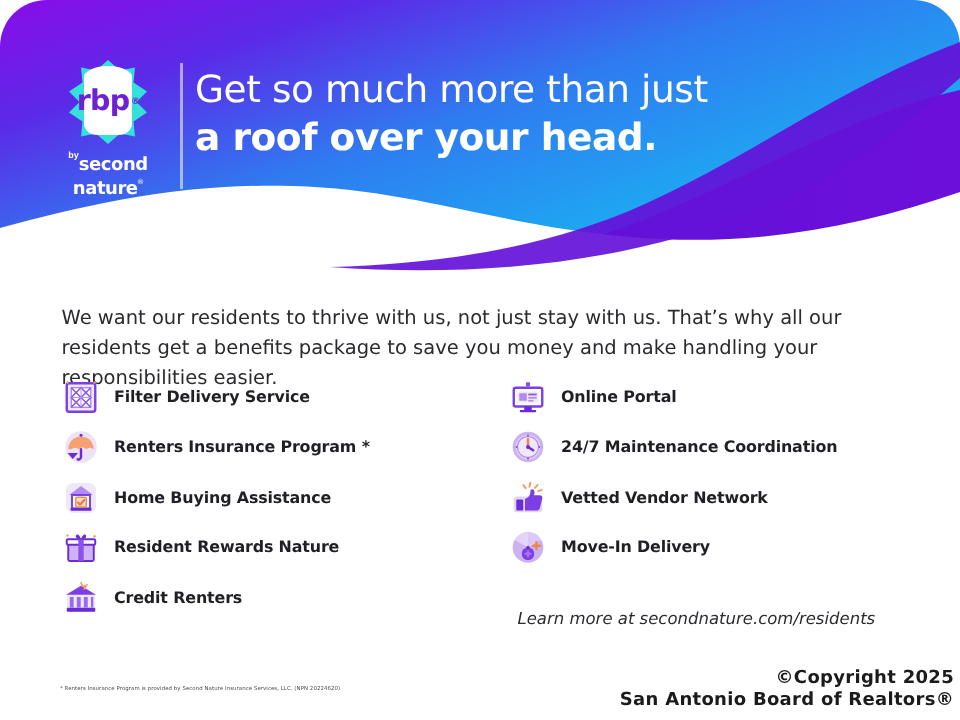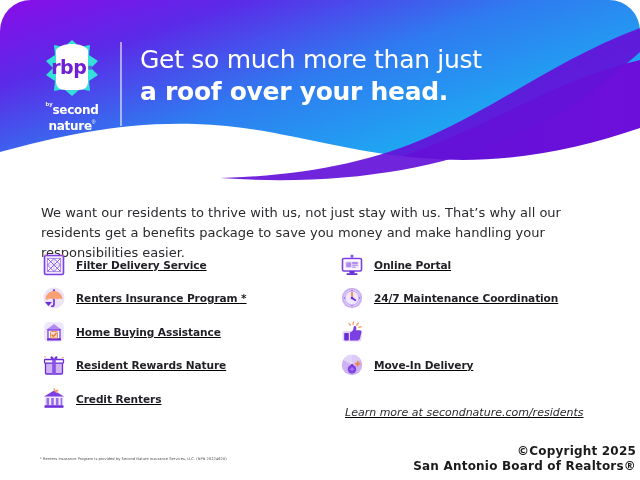--- a/index.html
+++ b/index.html
@@ -95,21 +95,21 @@
     position: absolute;
     left: 120px;
     top: 42px;
     width: 2px;
     height: 84px;
     background: rgba(255,255,255,0.55);
   }
 
   .headline {
     position: absolute;
-    left: 140px;
+    left: 130px;
     top: 44px;
     width: 420px;
     color: #ffffff;
   }
   .headline .line1 {
     font-family: "DejaVu Sans", sans-serif;
     font-size: 25px;
     font-weight: 400;
     line-height: 1.28;
     letter-spacing: -0.3px;
@@ -139,21 +139,20 @@
   .benefits {
     position: absolute;
     left: 41px;
     top: 248px;
     width: 560px;
     display: flex;
     gap: 0px;
   }
   .col {
     width: 280px;
-    text-decoration: underline;
   }
   .col.right { padding-left: 18px; width: 262px; }
 
   .benefit {
     display: flex;
     align-items: center;
     height: 33.5px;
   }
   .benefit .bicon {
     width: 26px;
@@ -395,20 +394,21 @@
 
       <div class="benefit">
         <span class="bicon">
           <svg width="24" height="24" viewBox="0 0 24 24">
             <rect x="2.5" y="11" width="19" height="10.5" rx="2" fill="#e3d4f9"></rect>
             <rect x="4.2" y="13" width="4.6" height="7.4" rx="0.8" fill="#6a2bd8"></rect>
             <path d="M10 20.4 L10 12.6 C12.3 11.8 13.6 10 13.6 7.6 C13.6 6.4 14.6 5.8 15.5 6.3 C16.4 6.8 16.6 8.2 16 10.2 L20 10.2 C21.2 10.2 21.9 11.2 21.5 12.4 L19.9 18.6 C19.6 19.8 18.7 20.4 17.5 20.4 Z" fill="#7b3fe4"></path>
             <path d="M13 4.5 L13.6 1.8 M16.6 5.2 L18.4 3.2 M10.4 5.4 L8.9 3.4 M18.8 7.4 L21.2 6.6" stroke="#f79a6a" stroke-width="1.3" stroke-linecap="round"></path>
           </svg>
         </span>
+        <span class="blabel">Vetted Vendor Network</span>
       </div>
 
       <div class="benefit">
         <span class="bicon">
           <svg width="24" height="24" viewBox="0 0 24 24">
             <circle cx="12" cy="12" r="10.2" fill="#cdb2f2"></circle>
             <path d="M12 12 L12 1.8 A10.2 10.2 0 0 0 3.2 7 Z" fill="#e3d4f9"></path>
             <path d="M12 12 L20.8 7 A10.2 10.2 0 0 0 12 1.8 Z" fill="#dcc9f7"></path>
             <circle cx="12" cy="16.2" r="4.2" fill="#7b3fe4"></circle>
             <path d="M12 13.2 L13 15.2 L15 16.2 L13 17.2 L12 19.2 L11 17.2 L9 16.2 L11 15.2 Z" fill="#a273ef"></path>

